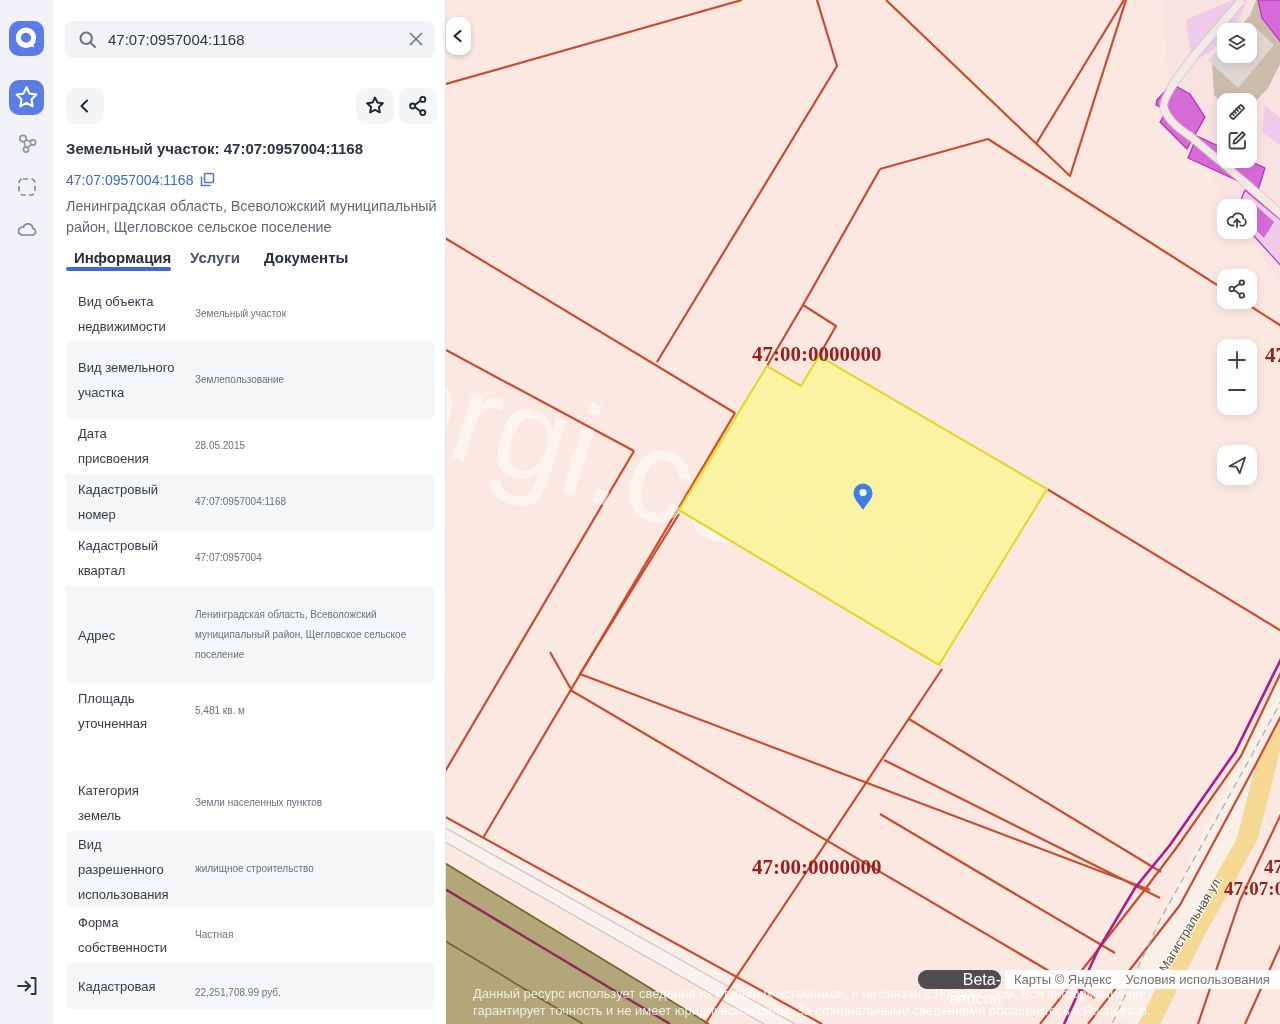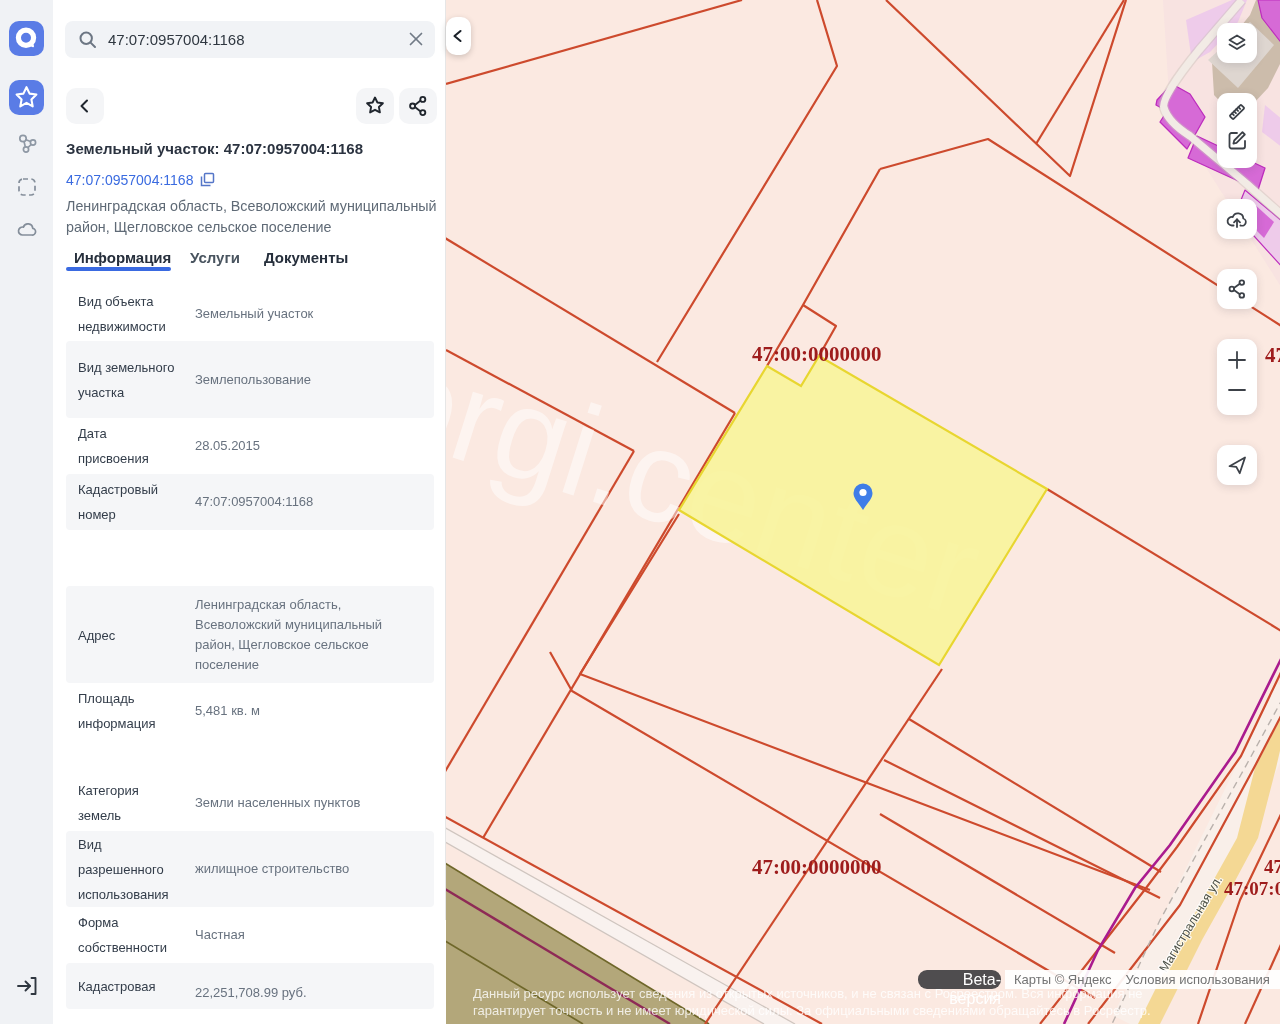--- a/index.html
+++ b/index.html
@@ -19,21 +19,21 @@
   #title { position:absolute; left:13px; top:140px; font-size:15px; font-weight:bold; color:#2b3340; letter-spacing:0; }
   #cadlink { position:absolute; left:13px; top:170px; font-size:14px; color:#3a6be0; }
   #addr { position:absolute; left:13px; top:196px; width:372px; font-size:14.3px; line-height:20.5px; color:#5f6a76; }
   .tab { position:absolute; top:249px; font-size:15px; font-weight:bold; color:#262f3c; }
   #tabline { position:absolute; left:13px; top:267px; width:105px; height:4px; background:#3a6ae1; border-radius:2px; }
 
   
   .row { position:absolute; left:13px; width:368px; border-radius:4px; }
   .row.g { background:#f5f6f8; }
   .lab { position:absolute; left:12px; top:50%; transform:translateY(-50%); width:102px; font-size:13px; line-height:25px; color:#333d4a; }
-  .val { position:absolute; left:129px; top:50%; transform:translateY(-50%); width:228px; font-size:13px; line-height:20px; color:#68727f; }
+  .val { position:absolute; left:129px; top:50%; transform:translateY(-50%); width:228px; font-size:10px; line-height:20px; color:#68727f; }
 
   
   #map { position:absolute; left:446px; top:0; width:834px; height:1024px; background:#fbe9e1; }
   #collapse { position:absolute; left:446px; top:17px; width:25px; height:38px; background:#fff; border-radius:10px; box-shadow:0 2px 6px rgba(0,0,0,.18); z-index:28; }
   #collapse svg { position:absolute; left:3px; top:10px; }
 
   
   .tbtn { position:absolute; left:1217px; width:40px; background:#fff; border-radius:11px; box-shadow:0 2px 8px rgba(60,60,80,.16); z-index:20; }
   .tbtn svg { display:block; margin:8px auto; }
 
@@ -278,26 +278,30 @@
         <div class="val">Землепользование</div>
       </div>
     <div class="row" style="top:418px;height:56px;">
         <div class="lab">Дата присвоения</div>
         <div class="val">28.05.2015</div>
       </div>
     <div class="row g" style="top:474px;height:56px;">
         <div class="lab">Кадастровый номер</div>
         <div class="val">47:07:0957004:1168</div>
       </div>
+    <div class="row" style="top:530px;height:56px;">
+        <div class="lab">Кадастровый квартал</div>
+        <div class="val">47:07:0957004</div>
+      </div>
     <div class="row g" style="top:586px;height:97px;">
         <div class="lab">Адрес</div>
         <div class="val">Ленинградская область, Всеволожский муниципальный район, Щегловское сельское поселение</div>
       </div>
     <div class="row" style="top:683px;height:56px;">
-        <div class="lab">Площадь информация</div>
+        <div class="lab">Площадь уточненная</div>
         <div class="val">5,481 кв. м</div>
       </div>
     <div class="row" style="top:775px;height:56px;">
         <div class="lab">Категория земель</div>
         <div class="val">Земли населенных пунктов</div>
       </div>
     <div class="row" style="top:907px;height:56px;">
         <div class="lab">Форма собственности</div>
         <div class="val">Частная</div>
       </div>

